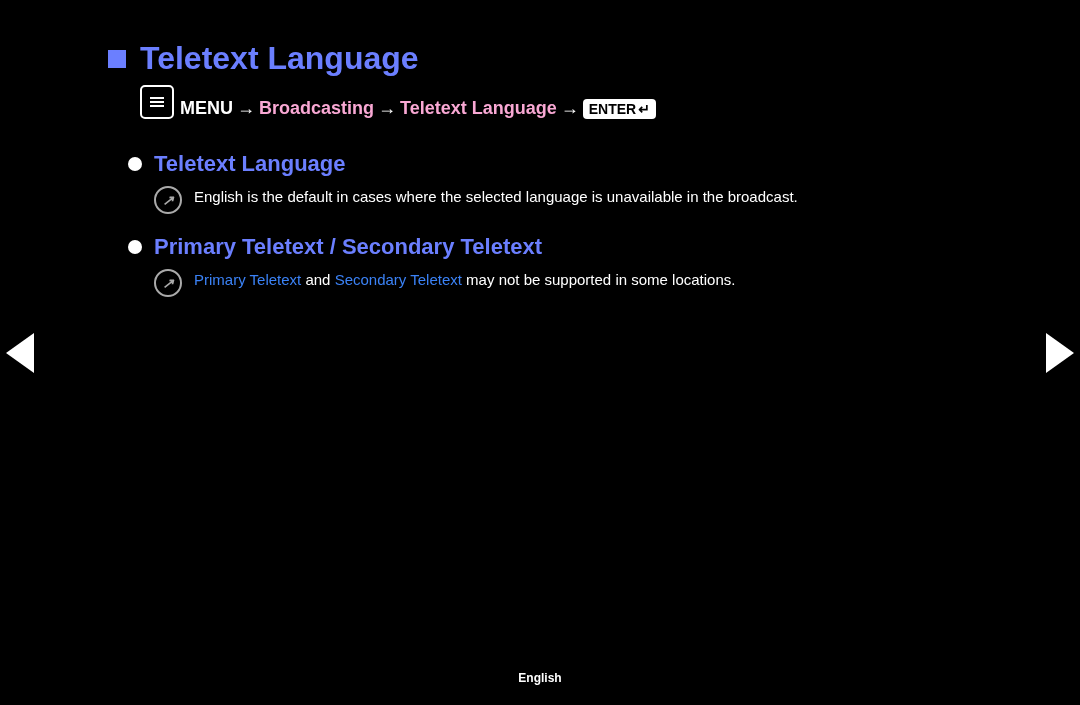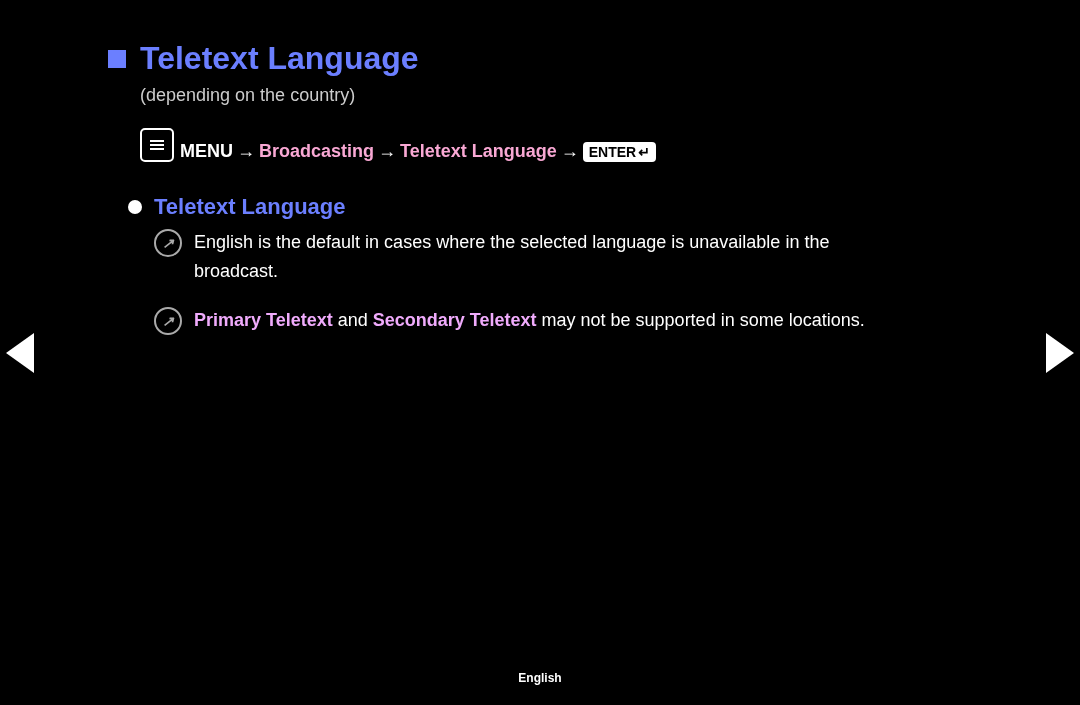--- a/index.html
+++ b/index.html
@@ -164,27 +164,27 @@
       justify-content: center;
       color: #aaa;
       font-size: 14px;
       font-style: italic;
       font-weight: bold;
       margin-top: 1px;
     }
 
     .note-text {
       color: #fff;
-      font-size: 18px;
+      font-size: 15px;
       line-height: 1.6;
     }
 
     .note-text .highlight {
-      color: #f0abfc;
-      font-weight: bold;
+      color: #3b82f6;
+      font-weight: normal;
     }
 
     
     .nav-arrow-left {
       position: absolute;
       left: 0;
       top: 50%;
       transform: translateY(-50%);
       width: 40px;
       height: 60px;
@@ -245,21 +245,20 @@
   <div class="arrow-shape-right"></div>
 </div>
 
 <div class="main-content">
 
   <div class="page-title-row">
     <div class="title-square"></div>
     <h1 class="page-title">Teletext Language</h1>
   </div>
 
-  <p class="subtitle">(depending on the country)</p>
 
   <div class="breadcrumb-row">
 
     <div class="menu-icon">
       <div class="menu-icon-inner">
         <span></span>
         <span></span>
         <span></span>
       </div>
     </div>
@@ -282,20 +281,24 @@
         <div class="bullet-dot"></div>
         <span class="section-heading">Teletext Language</span>
       </div>
       <div class="note-row">
         <div class="note-icon">↗</div>
         <p class="note-text">English is the default in cases where the selected language is unavailable in the broadcast.</p>
       </div>
     </li>
 
     <li class="section-item">
+      <div class="bullet-row">
+        <div class="bullet-dot"></div>
+        <span class="section-heading">Primary Teletext / Secondary Teletext</span>
+      </div>
       <div class="note-row">
         <div class="note-icon">↗</div>
         <p class="note-text">
           <span class="highlight">Primary Teletext</span><span> and </span><span class="highlight">Secondary Teletext</span><span> may not be supported in some locations.</span>
         </p>
       </div>
     </li>
 
   </ul>
 

